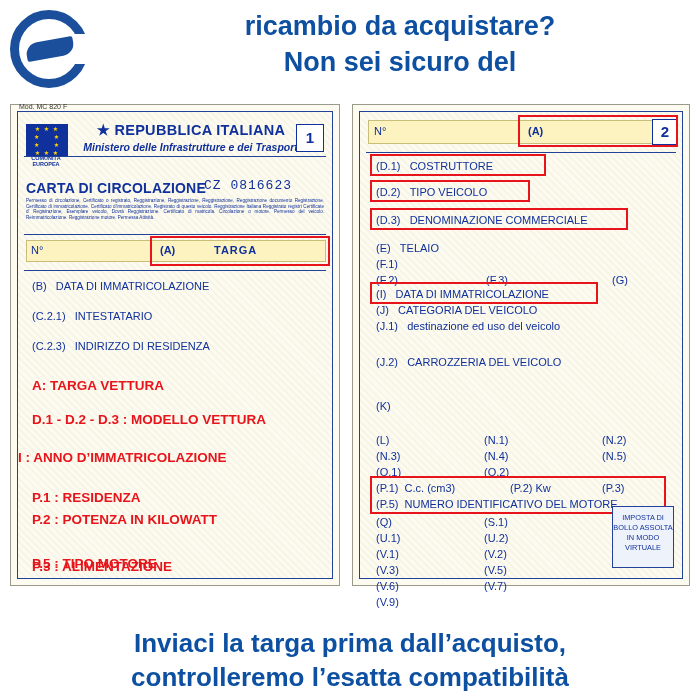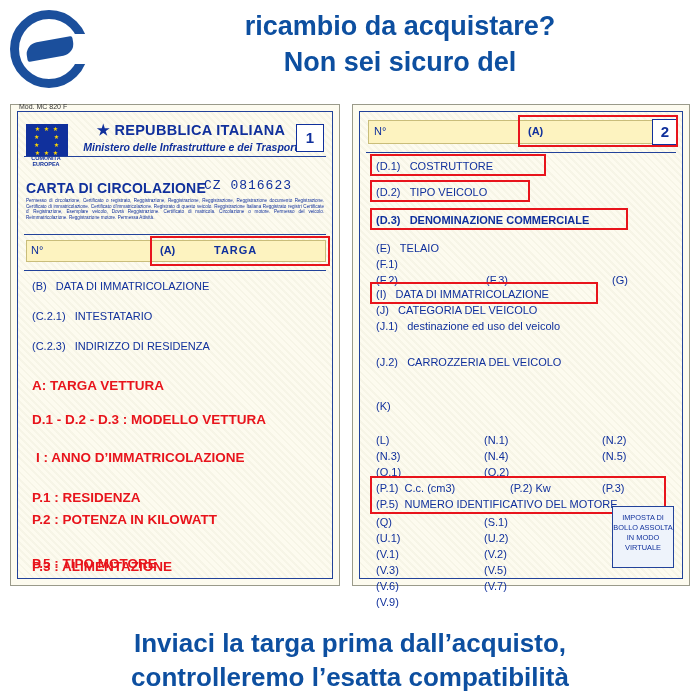--- a/index.html
+++ b/index.html
@@ -180,21 +180,21 @@
       <span>(C.2.1)</span>
       &nbsp;&nbsp;<span>INTESTATARIO</span>
     </div>
     <div class="fld" style="left:14px;top:228px;">
       <span>(C.2.3)</span>
       &nbsp;&nbsp;<span>INDIRIZZO DI RESIDENZA</span>
     </div>
 
     <div class="redtext" style="left:14px;top:266px;">A: TARGA VETTURA</div>
     <div class="redtext" style="left:14px;top:300px;">D.1 - D.2 - D.3 : MODELLO VETTURA</div>
-    <div class="redtext" style="left:18px;top:338px;text-align:right;">I : ANNO D’IMMATRICOLAZIONE</div>
+    <div class="redtext" style="left:0;top:338px;text-align:right;">I : ANNO D’IMMATRICOLAZIONE</div>
     <div class="redtext" style="left:14px;top:378px;">P.1 : RESIDENZA</div>
     <div class="redtext" style="left:14px;top:400px;">P.2 : POTENZA IN KILOWATT</div>
     <div class="redtext" style="left:14px;top:404px;margin-top:43px;">P.3 : ALIMENTAZIONE</div>
     <div class="redtext" style="left:14px;top:444px;">P.5 :  TIPO MOTORE</div>
   </div>
 </div>
 
 <div class="doc" id="doc-right">
   <div class="doc-inner">
 
@@ -211,21 +211,21 @@
       &nbsp;&nbsp;<span>COSTRUTTORE</span>
     </div>
     <div class="redbox" style="left:10px;top:42px;width:176px;height:22px;"></div>
 
     <div class="fld" style="left:16px;top:74px;">
       <span>(D.2)</span>
       &nbsp;&nbsp;<span>TIPO VEICOLO</span>
     </div>
     <div class="redbox" style="left:10px;top:68px;width:160px;height:22px;"></div>
 
-    <div class="fld" style="left:16px;top:102px;font-weight:bold;">
+    <div class="fld" style="left:16px;top:102px;">
       <span>(D.3)</span>
       &nbsp;&nbsp;<span>DENOMINAZIONE COMMERCIALE</span>
     </div>
     <div class="redbox" style="left:10px;top:96px;width:258px;height:22px;"></div>
 
     <div class="fld" style="left:16px;top:130px;">
       <span>(E)</span>
       &nbsp;&nbsp;<span>TELAIO</span>
     </div>
     <div class="fld" style="left:16px;top:146px;">(F.1)</div>

